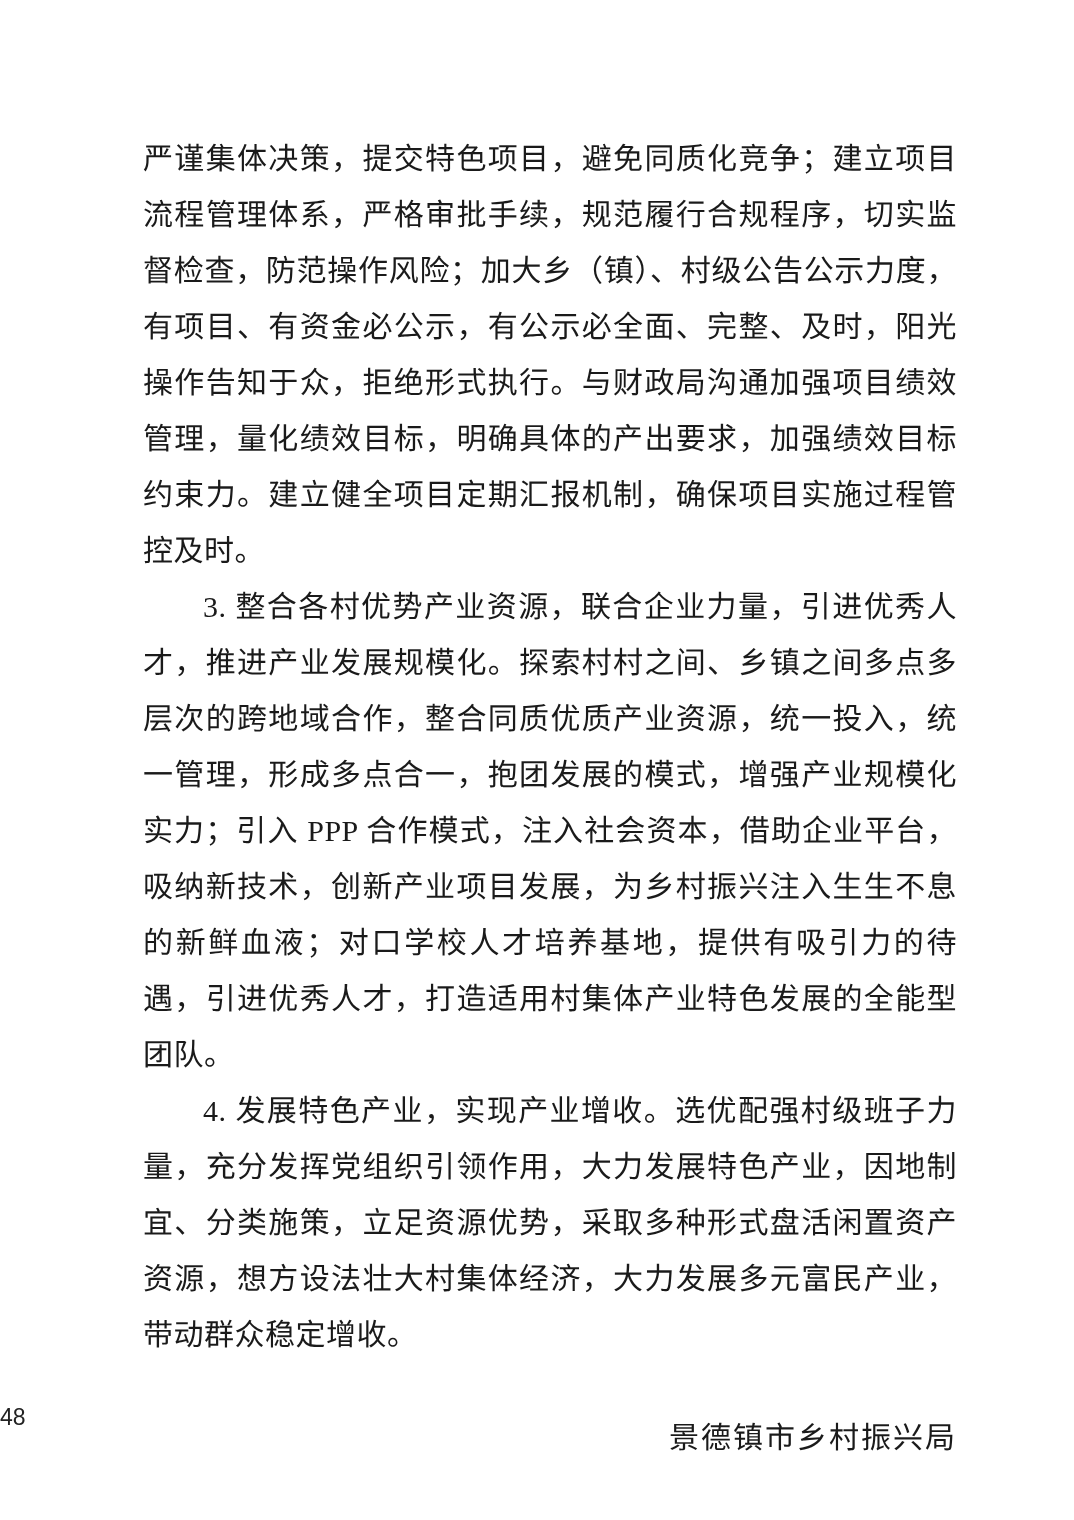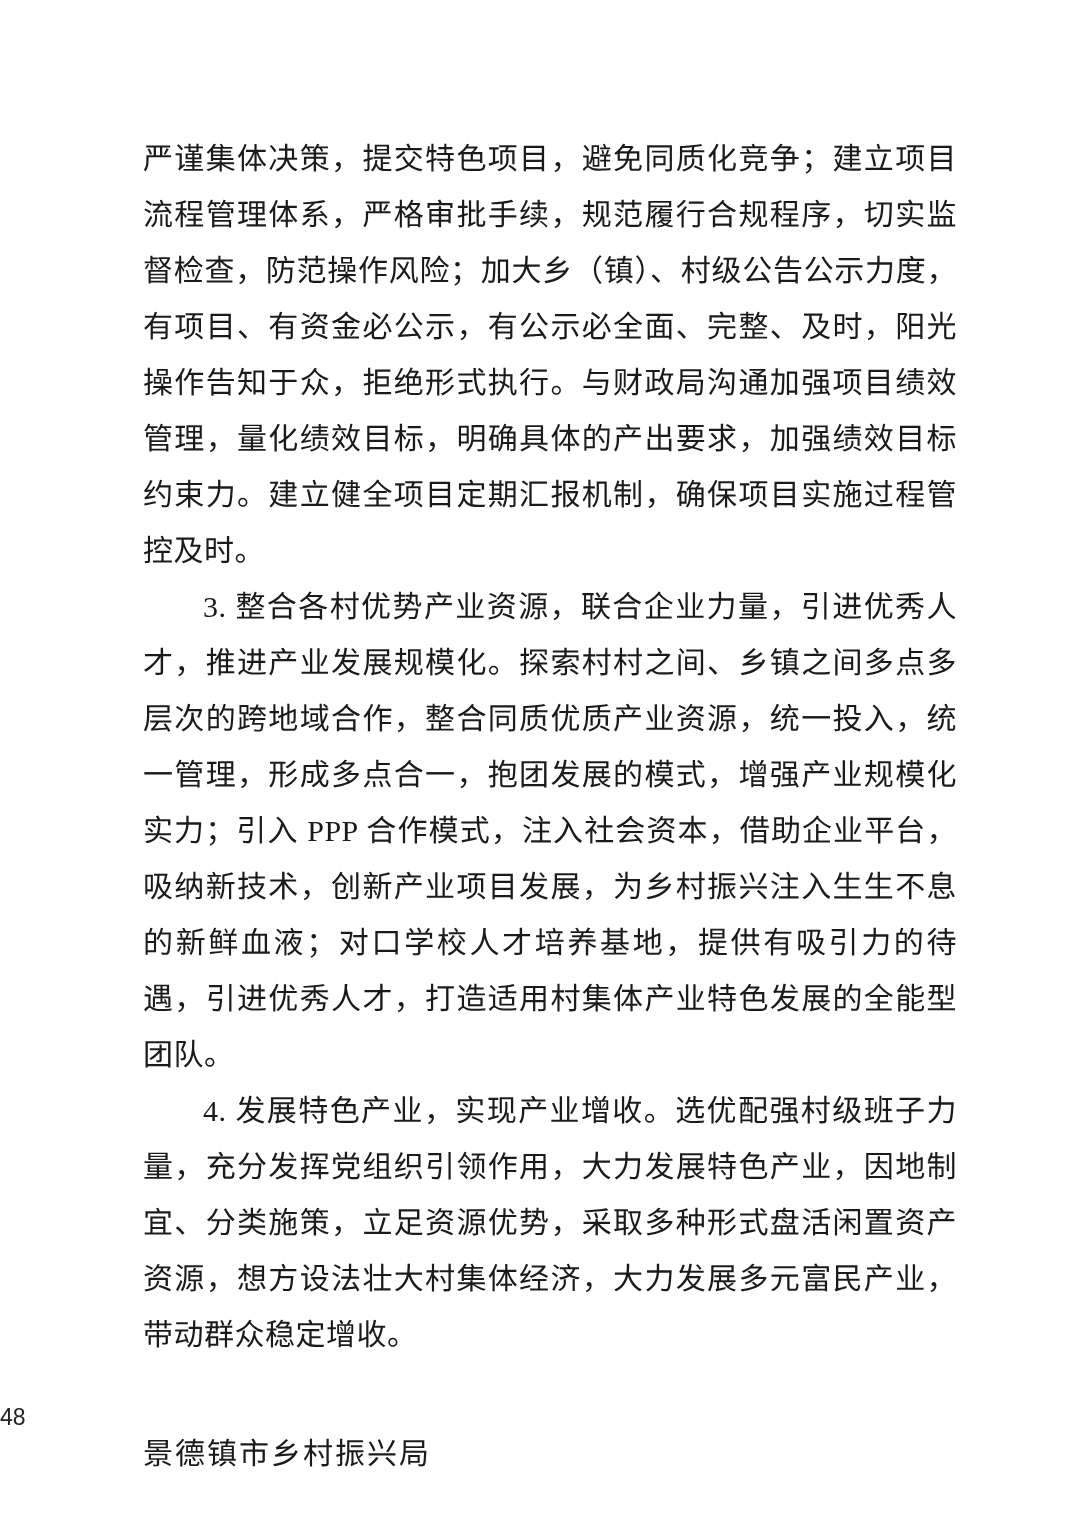--- a/index.html
+++ b/index.html
@@ -27,21 +27,22 @@
     font-size: 30px;
     line-height: 56px;
     text-align: justify;
     text-justify: inter-ideograph;
     letter-spacing: 0.5px;
   }
   .content p.indent {
     text-indent: 2em;
   }
   .signature {
-    margin-top: 66px;
+    margin-top: 50px;
+    text-align: right;
   }
   .signature .org {
     font-size: 30px;
     line-height: 50px;
     letter-spacing: 2px;
   }
   .signature .date {
     font-size: 30px;
     line-height: 50px;
     letter-spacing: 1px;

